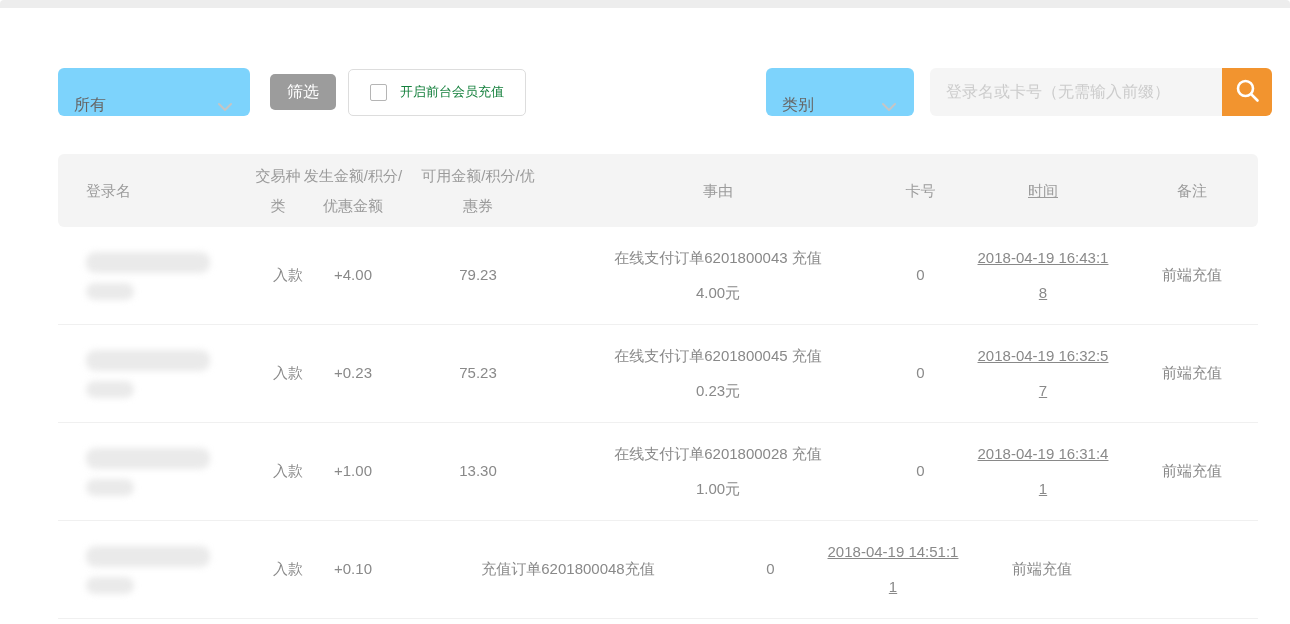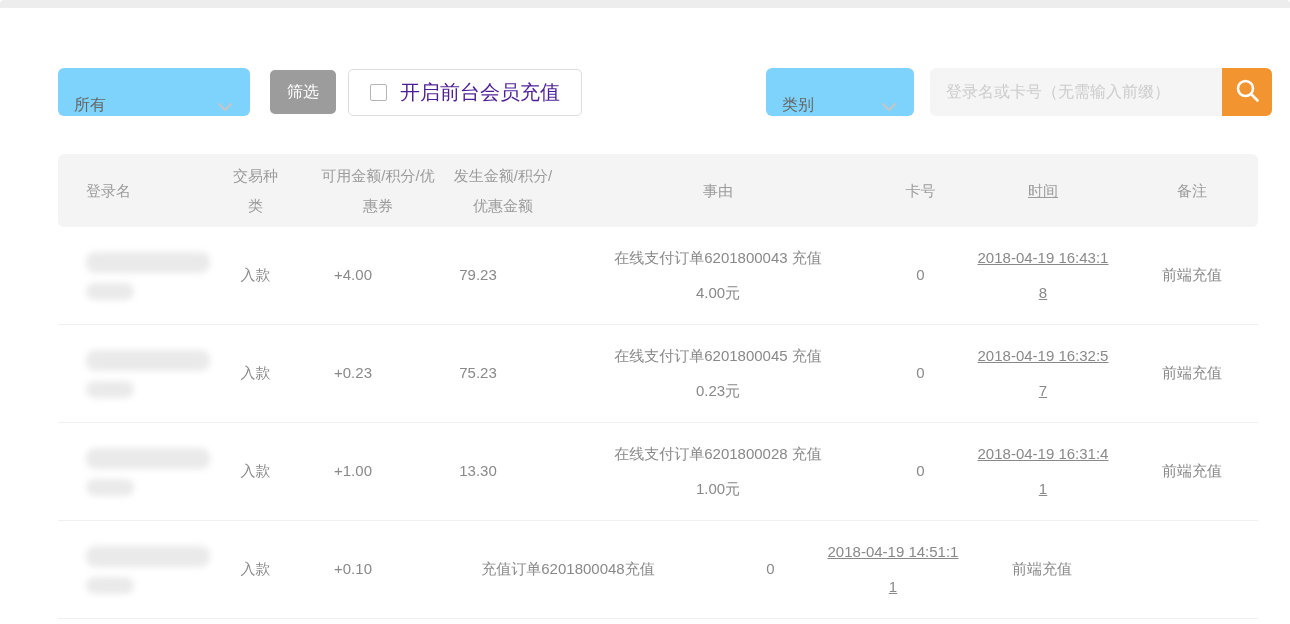--- a/index.html
+++ b/index.html
@@ -14,27 +14,27 @@
   .tb-left, .tb-right { display: flex; align-items: center; }
 
   .select-box { height: 48px; background: #7dd3fc; border-radius: 6px;
     display: flex; align-items: flex-end; justify-content: space-between;
     padding: 0 16px; color: #666; font-size: 16px; cursor: pointer; }
   .select-all { width: 192px; }
   .select-category { width: 148px; }
   .chevron { width: 18px; height: 18px; flex: 0 0 auto; }
   .chevron svg { display: block; }
 
-  .filter-btn { margin-left: 20px; height: 44px; padding: 0 17px;
+  .filter-btn { margin-left: 20px; height: 36px; padding: 0 17px;
     background: #9c9c9c; color: #fff; font-size: 16px; border: none;
     border-radius: 5px; cursor: pointer; font-family: inherit; }
 
   .checkbox-wrap { margin-left: 12px; height: 47px; border: 1px solid #ddd;
     border-radius: 5px; display: flex; align-items: center; padding: 0 21px;
-    color: #4c1d95; font-size: 20px; cursor: pointer; background: #fff; }
+    color: #15803d; font-size: 13px; cursor: pointer; background: #fff; }
   .checkbox-box { width: 17px; height: 17px; border: 1px solid #b5b5b5;
     border-radius: 2px; background: #fff; margin-right: 13px; flex: 0 0 auto; }
 
   .search-group { display: flex; margin-left: 16px; }
   .search-input { width: 292px; height: 48px; background: #f5f5f5; border: none;
     border-radius: 6px 0 0 6px; padding: 0 16px; font-size: 16px; color: #b91c1c;
     outline: none; font-family: inherit; }
   .search-input::placeholder { color: #ccc; }
   .search-btn { width: 50px; height: 48px; border: none; border-radius: 0 6px 6px 0;
     display: flex; align-items: center; justify-content: center; cursor: pointer;
@@ -47,21 +47,21 @@
   .trow { display: flex; align-items: center; height: 98px;
     border-bottom: 1px solid #f0f0f0; color: #898989; font-size: 15px;
     line-height: 2.3; }
 
   .cell { flex: 0 0 auto; display: flex; justify-content: center;
     align-items: center; text-align: center; }
   .cell > span { display: inline-block; }
 
   .col-login  { width: 150px; justify-content: flex-start; padding-left: 28px;
     text-align: left; }
-  .col-type   { width: 95px;  }
+  .col-type   { width: 95px; justify-content: flex-end;  }
   .col-amount { width: 100px; }
   .col-avail  { width: 150px; }
   .col-reason { width: 330px; }
   .col-card   { width: 75px;  }
   .col-time   { width: 170px; }
   .col-note   { width: 128px; }
 
   .thead .col-type  span { max-width: 50px;  }
   .thead .col-amount span, .thead .col-avail span { max-width: 124px; }
   .col-reason span { max-width: 212px; }
@@ -120,26 +120,26 @@
 </div>
 
 <div class="table">
   <div class="thead">
       <div class="cell col-login">
         <span>登录名</span>
       </div>
       <div class="cell col-type">
         <span>交易种类</span>
       </div>
+      <div class="cell col-amount">
+        <span>发生金额/积分/优惠金额</span>
+      </div>
       <div class="cell col-avail">
         <span>可用金额/积分/优惠券</span>
       </div>
-      <div class="cell col-amount">
-        <span>发生金额/积分/优惠金额</span>
-      </div>
       <div class="cell col-reason">
         <span>事由</span>
       </div>
       <div class="cell col-card">
         <span>卡号</span>
       </div>
       <div class="cell col-time">
         <span>时间</span>
       </div>
       <div class="cell col-note">

